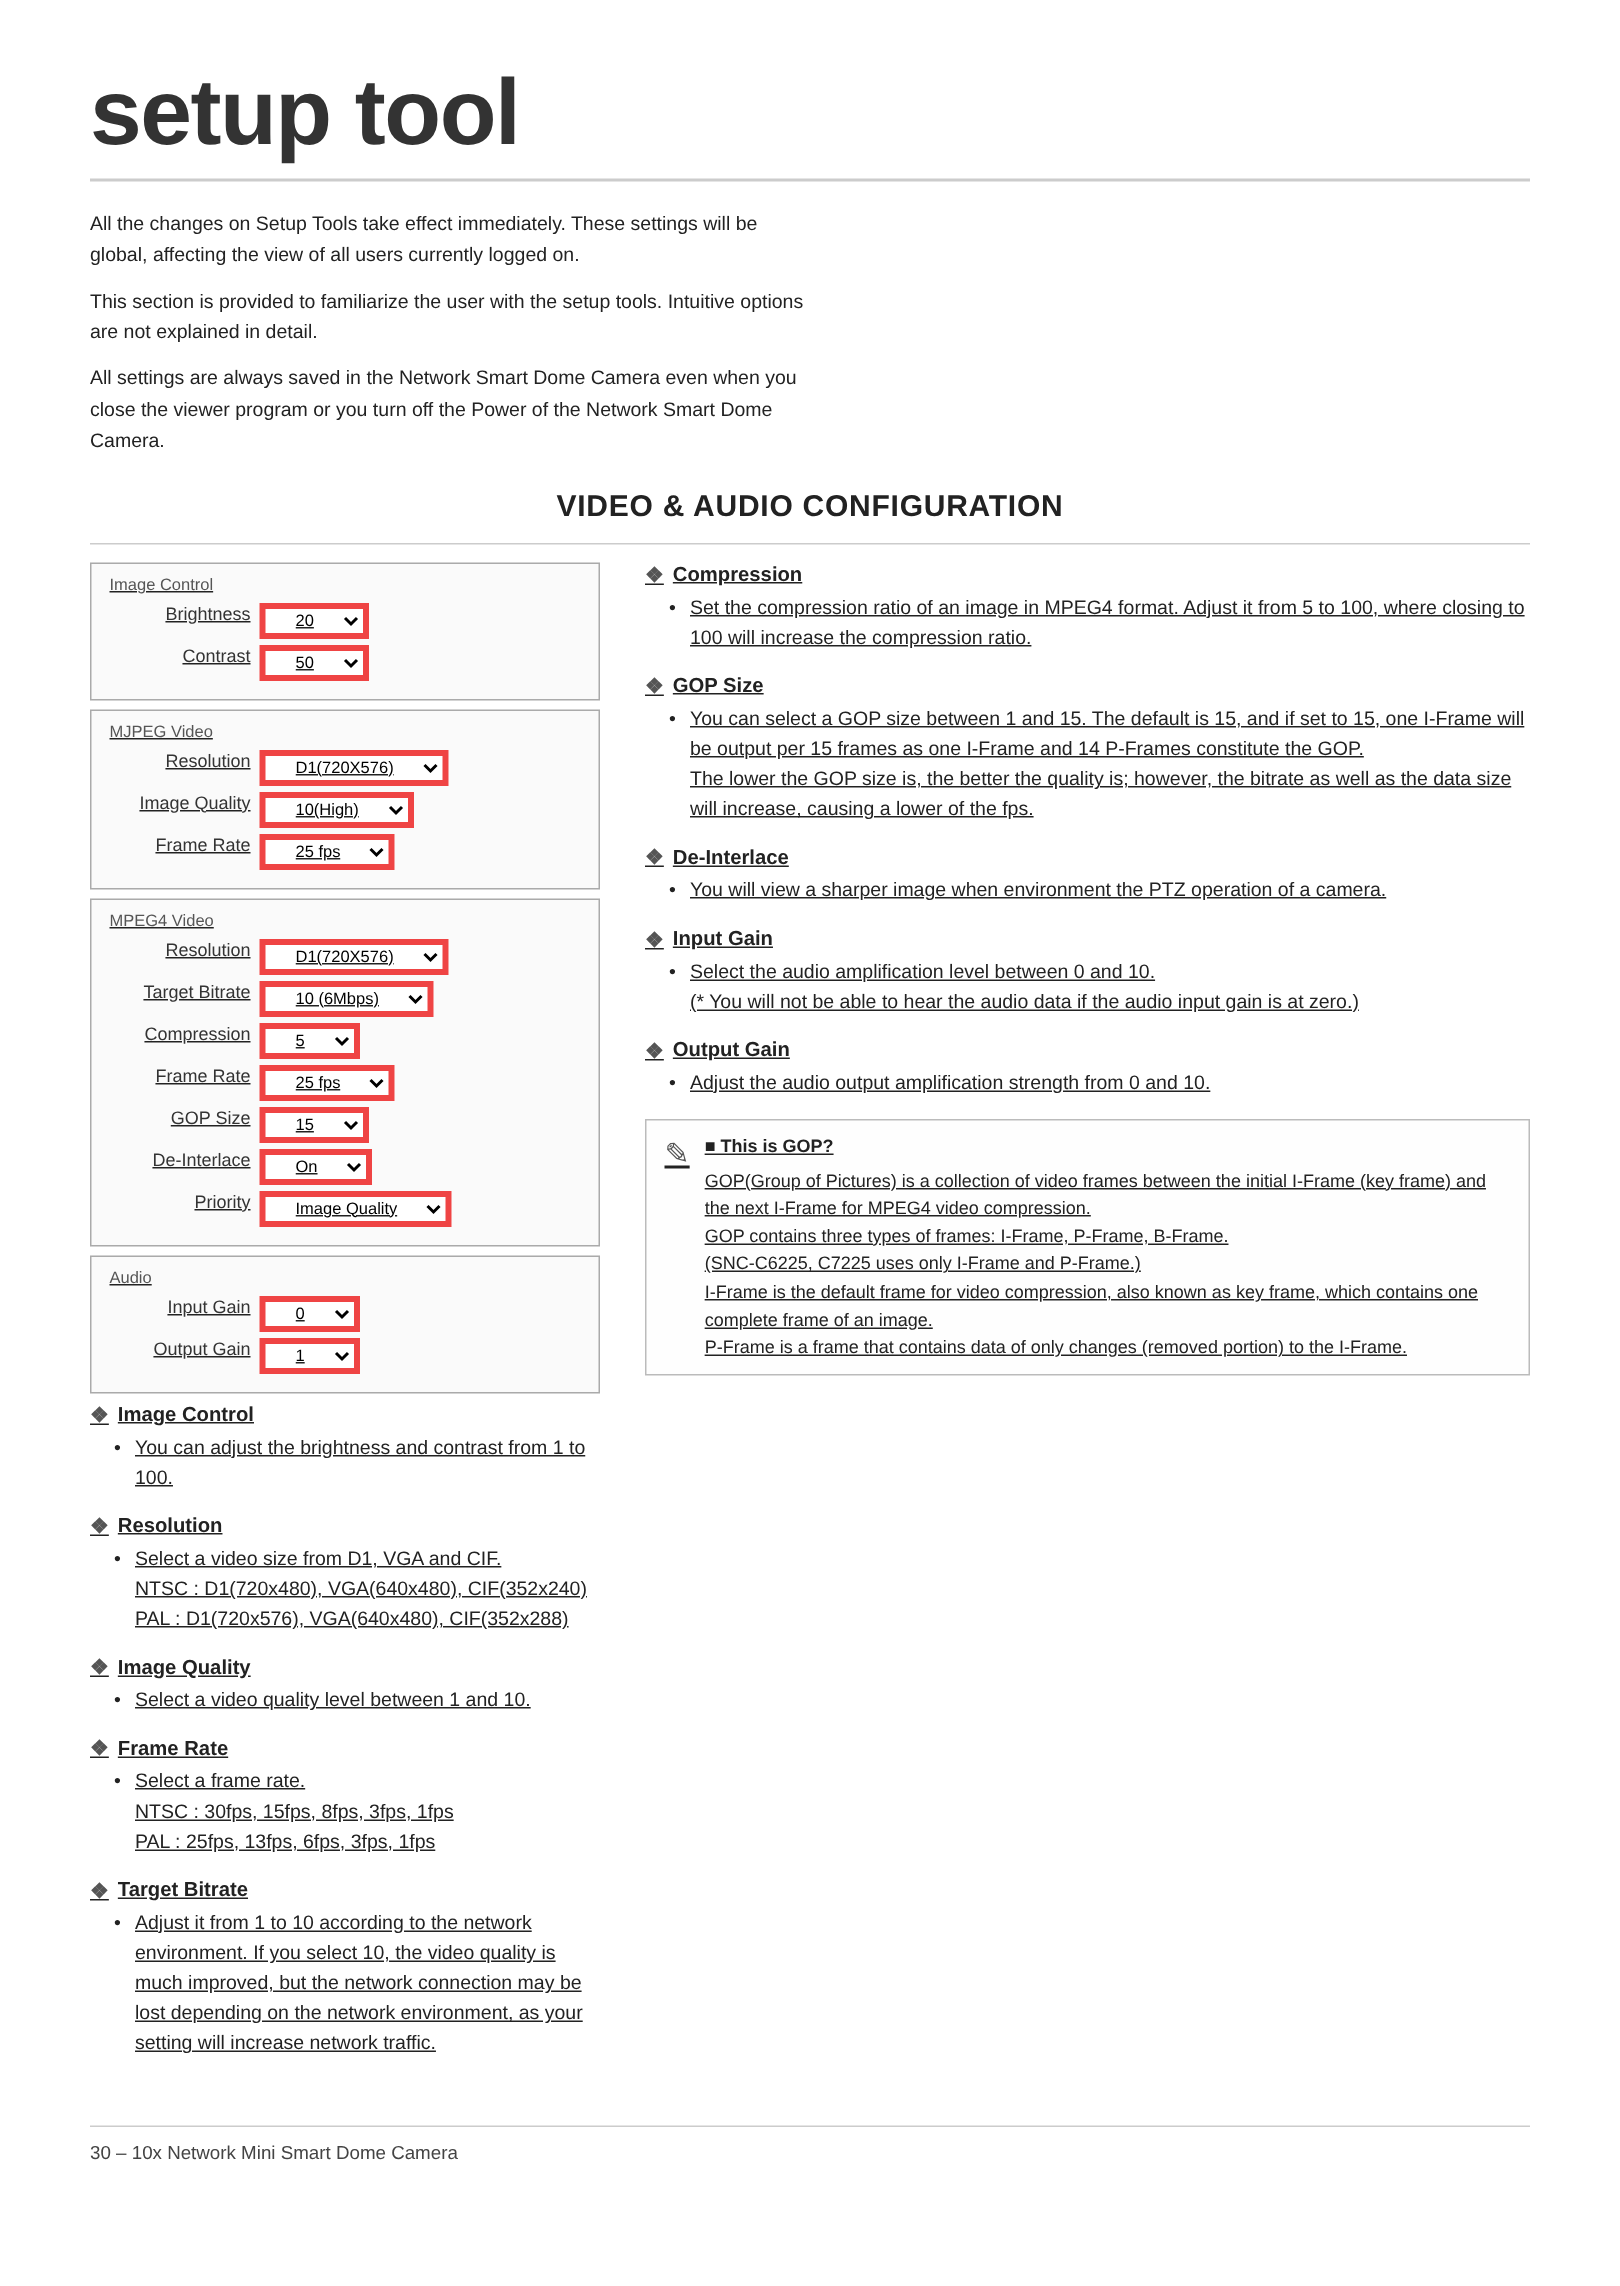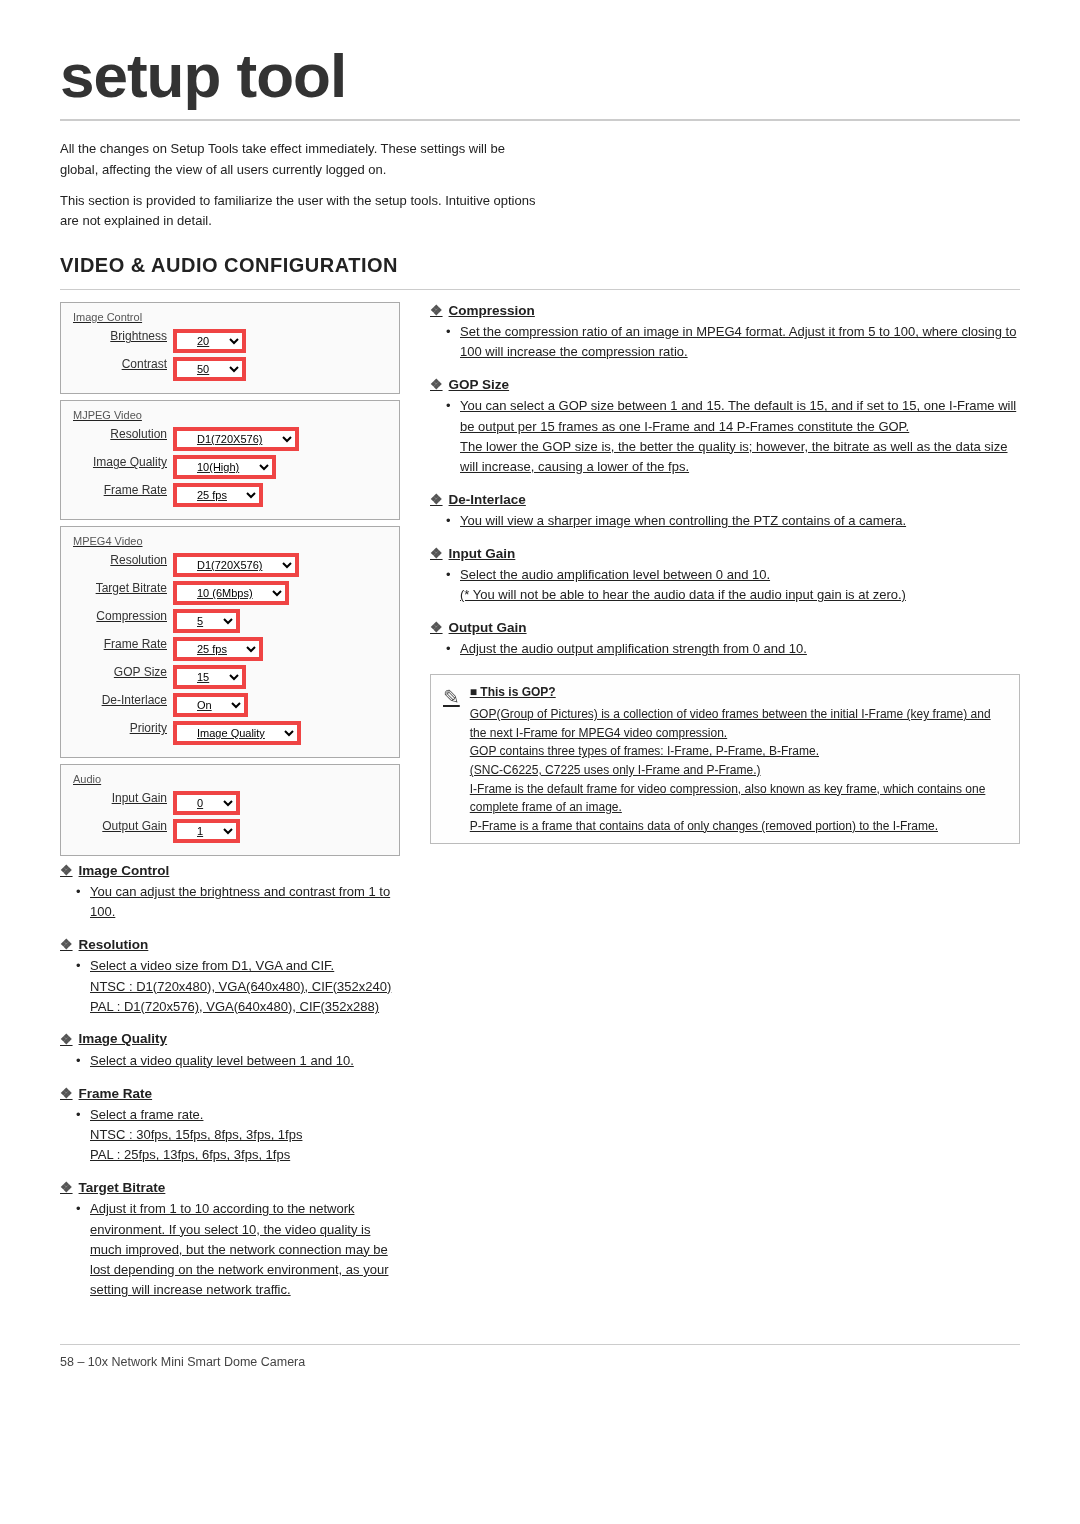--- a/index.html
+++ b/index.html
@@ -26,20 +26,21 @@
       line-height: 1.6;
       margin-bottom: 10px;
       max-width: 480px;
     }
     .section-header {
       font-size: 20px;
       font-weight: bold;
       text-transform: uppercase;
       margin: 22px 0 10px 0;
       letter-spacing: 0.5px;
+      text-align: center;
     }
     .main-layout {
       display: flex;
       gap: 30px;
       margin-top: 10px;
       text-decoration: underline;
     }
     .left-col {
       width: 340px;
       flex-shrink: 0;
@@ -148,20 +149,21 @@
     }
   </style>
 </head>
 <body>
 
 <h1 class="page-title">setup tool</h1>
 
 <div style="max-width:480px;">
   <p class="intro-text">All the changes on Setup Tools take effect immediately. These settings will be global, affecting the view of all users currently logged on.</p>
   <p class="intro-text">This section is provided to familiarize the user with the setup tools. Intuitive options are not explained in detail.</p>
+  <p class="intro-text">All settings are always saved in the Network Smart Dome Camera even when you close the viewer program or you turn off the Power of the Network Smart Dome Camera.</p>
 </div>
 
 <div class="section-header">VIDEO &amp; AUDIO CONFIGURATION</div>
 <hr class="divider">
 
 <div class="main-layout">
   <div class="left-col">
 
     <div id="config-panels-container">
         <div class="config-box">
@@ -279,21 +281,21 @@
         </div>
         <div class="bullet-section">
           <div class="section-title"><span class="diamond">❖</span> GOP Size</div>
           <ul>
             <li>You can select a GOP size between 1 and 15. The default is 15, and if set to 15, one I-Frame will be output per 15 frames as one I-Frame and 14 P-Frames constitute the GOP.<br>The lower the GOP size is, the better the quality is; however, the bitrate as well as the data size will increase, causing a lower of the fps.</li>
           </ul>
         </div>
         <div class="bullet-section">
           <div class="section-title"><span class="diamond">❖</span> De-Interlace</div>
           <ul>
-            <li>You will view a sharper image when controlling the PTZ contains of a camera.</li>
+            <li>You will view a sharper image when environment the PTZ operation of a camera.</li>
           </ul>
         </div>
         <div class="bullet-section">
           <div class="section-title"><span class="diamond">❖</span> Input Gain</div>
           <ul>
             <li>Select the audio amplification level between 0 and 10.<br>(* You will not be able to hear the audio data if the audio input gain is at zero.)</li>
           </ul>
         </div>
         <div class="bullet-section">
           <div class="section-title"><span class="diamond">❖</span> Output Gain</div>
@@ -306,13 +308,13 @@
     <div class="note-box">
       <div class="note-icon">✎</div>
       <div class="note-content">
         <div class="note-title">■ This is GOP?</div>
         <div id="note-text">GOP(Group of Pictures) is a collection of video frames between the initial I-Frame (key frame) and the next I-Frame for MPEG4 video compression.<br>GOP contains three types of frames: I-Frame, P-Frame, B-Frame.<br>(SNC-C6225, C7225 uses only I-Frame and P-Frame.)<br>I-Frame is the default frame for video compression, also known as key frame, which contains one complete frame of an image.<br>P-Frame is a frame that contains data of only changes (removed portion) to the I-Frame.</div>
       </div>
     </div>
   </div>
 </div>
 
-<div class="footer-text">58 – 10x Network Mini Smart Dome Camera</div>
+<div class="footer-text">30 – 10x Network Mini Smart Dome Camera</div>
 
 </body></html>

